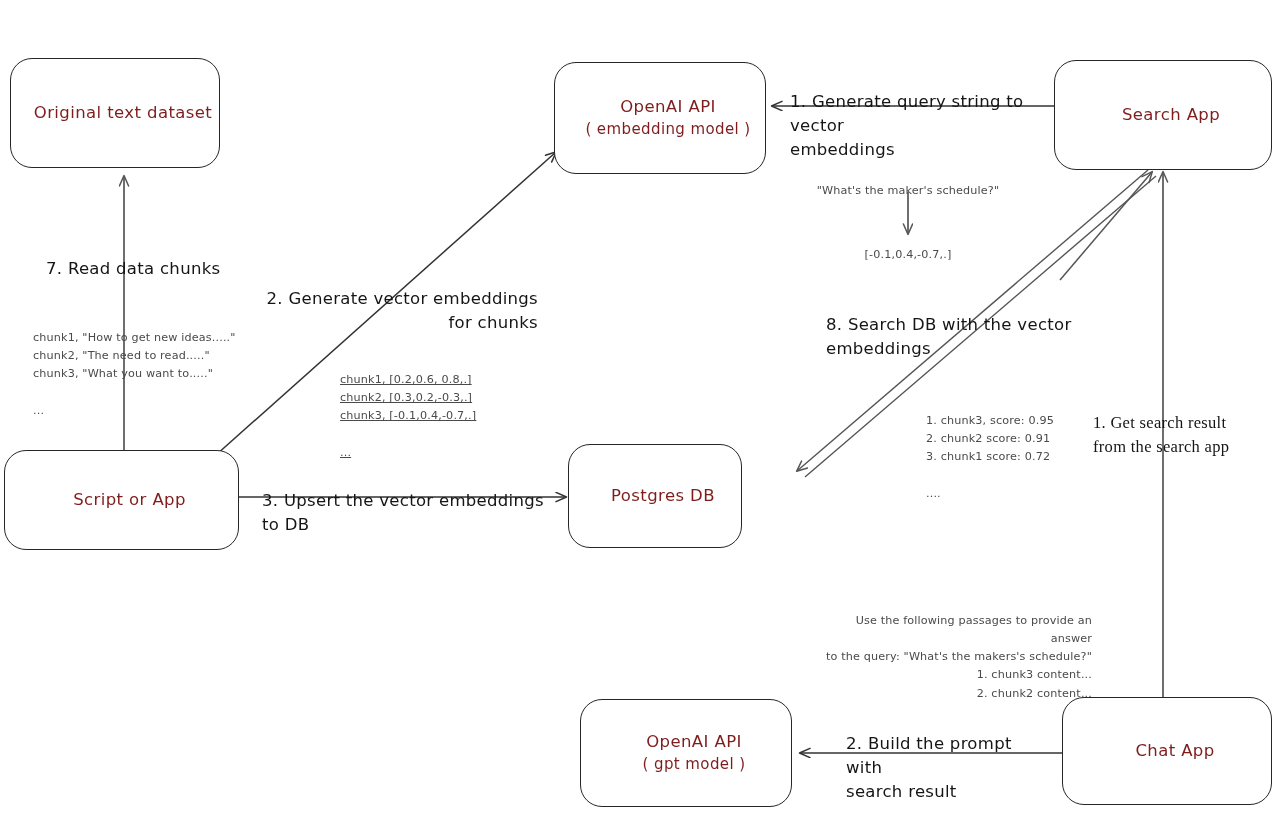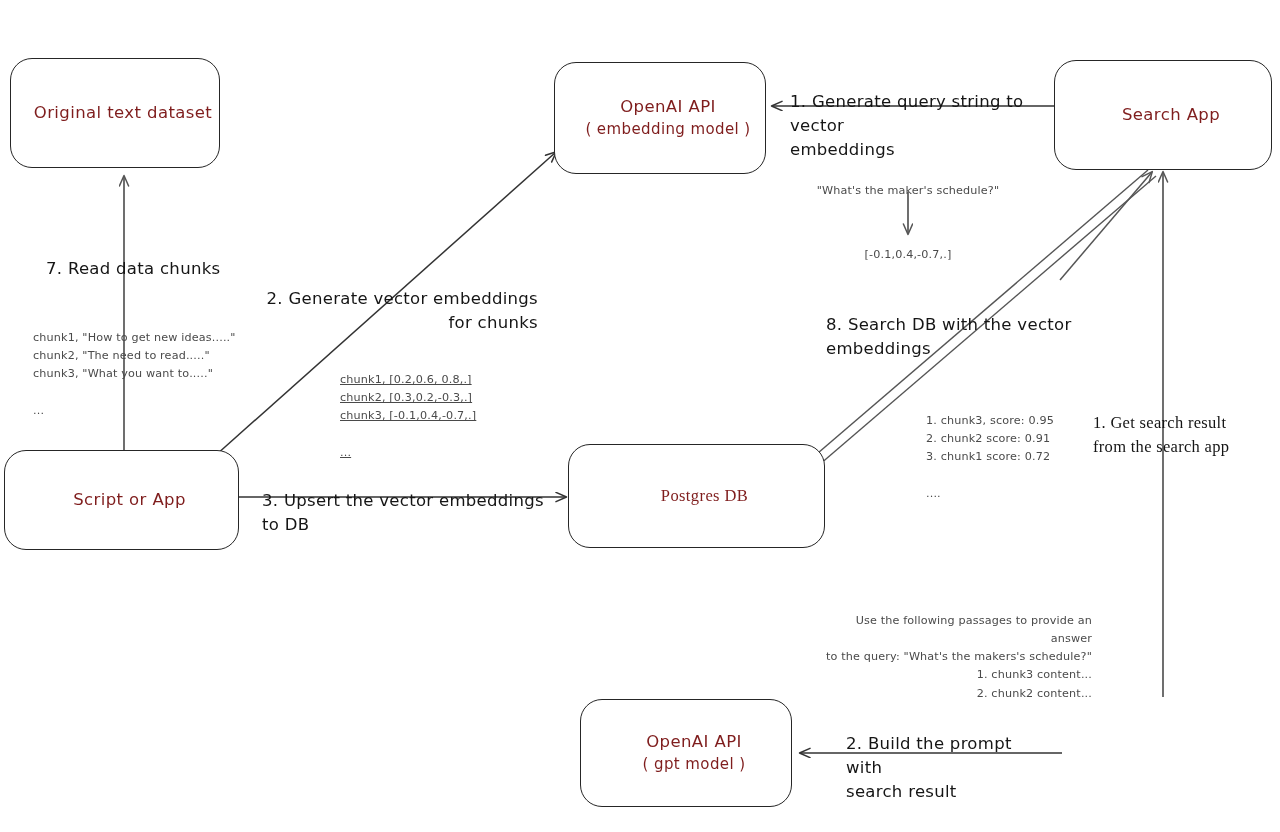--- a/index.html
+++ b/index.html
@@ -137,29 +137,32 @@
   </div>
 
   <div class="node" style="left:1054px; top:60px; width:218px; height:110px;">
     <div class="line1">Search App</div>
   </div>
 
   <div class="node" style="left:4px; top:450px; width:235px; height:100px;">
     <div class="line1">Script or App</div>
   </div>
 
-  <div class="node" style="left:568px; top:444px; width:257px; height:104px;font-family:Liberation Serif, serif;">
+  <div class="node" style="left:568px; top:444px; width:174px; height:104px;">
     <div class="line1">Postgres DB</div>
   </div>
 
   <div class="node" style="left:580px; top:699px; width:212px; height:108px;">
     <div class="line1">OpenAI API</div>
     <div class="line2">( gpt model )</div>
   </div>
 
+  <div class="node" style="left:1062px; top:697px; width:210px; height:108px;">
+    <div class="line1">Chat App</div>
+  </div>
 
   <div class="edge-label" style="left:46px; top:257px; width:190px; text-align:left;">7. Read data chunks</div>
 
   <div class="edge-label" style="left:238px; top:287px; width:300px; text-align:right;">2. Generate vector embeddings for chunks</div>
 
   <div class="edge-label" style="left:262px; top:489px; width:290px; text-align:left;">3. Upsert the vector embeddings  to DB</div>
 
   <div class="edge-label" style="left:790px; top:90px; width:236px;">1. Generate query string to vector
 embeddings</div>
 

